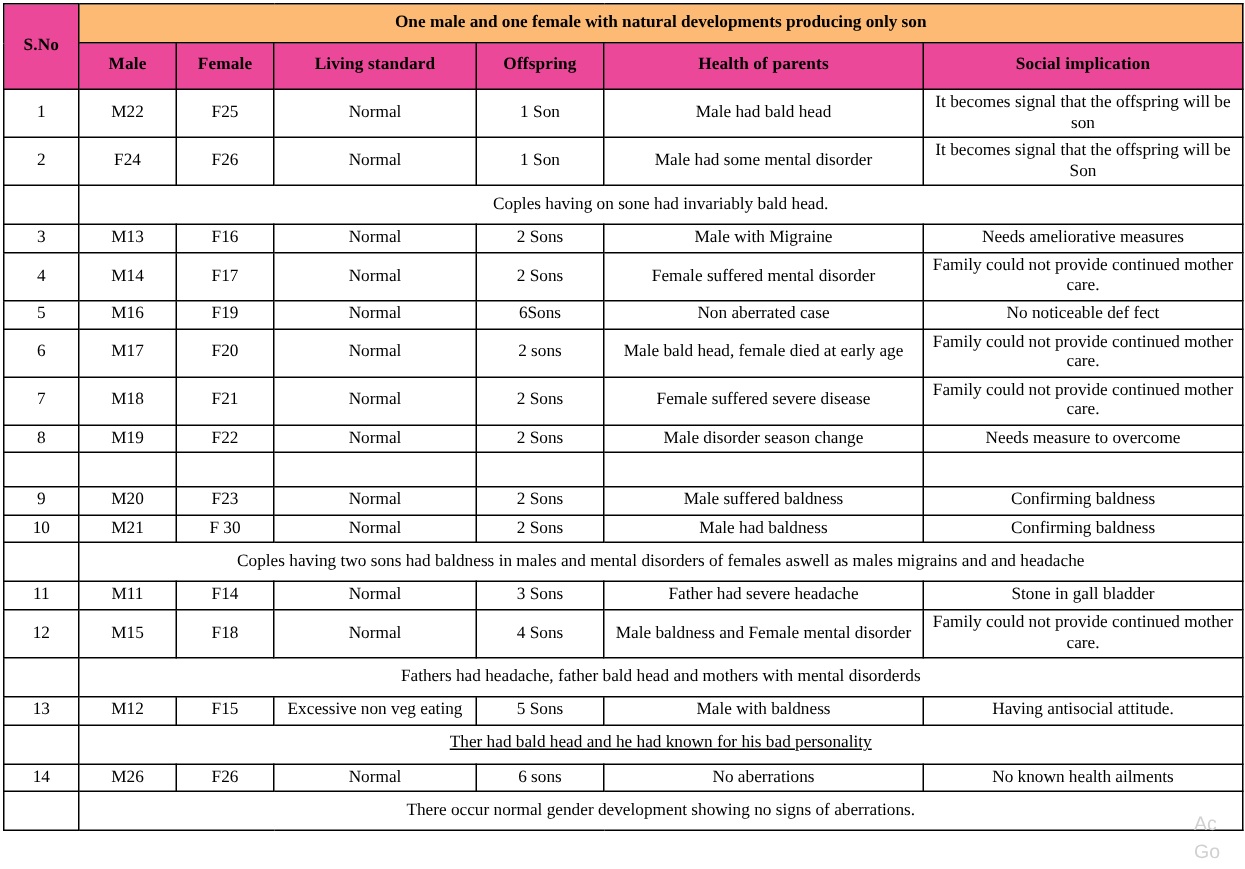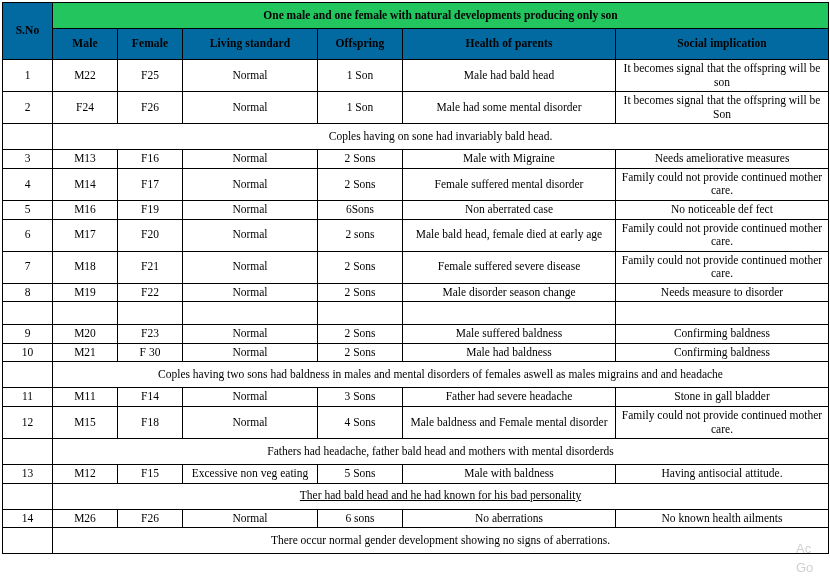--- a/index.html
+++ b/index.html
@@ -29,27 +29,27 @@
   table.grid td {
     border: 1px solid #000000;
     font-size: 11.5px;
     line-height: 1.18;
     text-align: center;
     vertical-align: middle;
     padding: 2px 3px;
     word-wrap: break-word;
   }
   td.hdr {
-    background: #0369a1;
+    background: #ec4899;
     font-weight: bold;
     font-size: 12.5px;
     letter-spacing: .1px;
   }
   td.hdr-top {
-    background: #22c55e;
+    background: #fdba74;
     font-weight: bold;
     font-size: 12.5px;
   }
   td.note {
     font-size: 11.5px;
     text-align: center;
   }
   td.sno { font-size: 11.5px; }
   td.blank { height: 18px; }
   .wm {
@@ -162,21 +162,21 @@
           <td>Female suffered severe disease</td>
           <td>Family could not provide continued mother care.</td>
         </tr>
         <tr>
           <td class="sno">8</td>
           <td>M19</td>
           <td>F22</td>
           <td>Normal</td>
           <td>2 Sons</td>
           <td>Male  disorder  season change</td>
-          <td>Needs measure to disorder</td>
+          <td>Needs measure to overcome</td>
         </tr>
         <tr>
           <td class="sno blank"></td>
           <td class=" blank"></td>
           <td class=" blank"></td>
           <td class=" blank"></td>
           <td class=" blank"></td>
           <td class=" blank"></td>
           <td class=" blank"></td>
         </tr>

